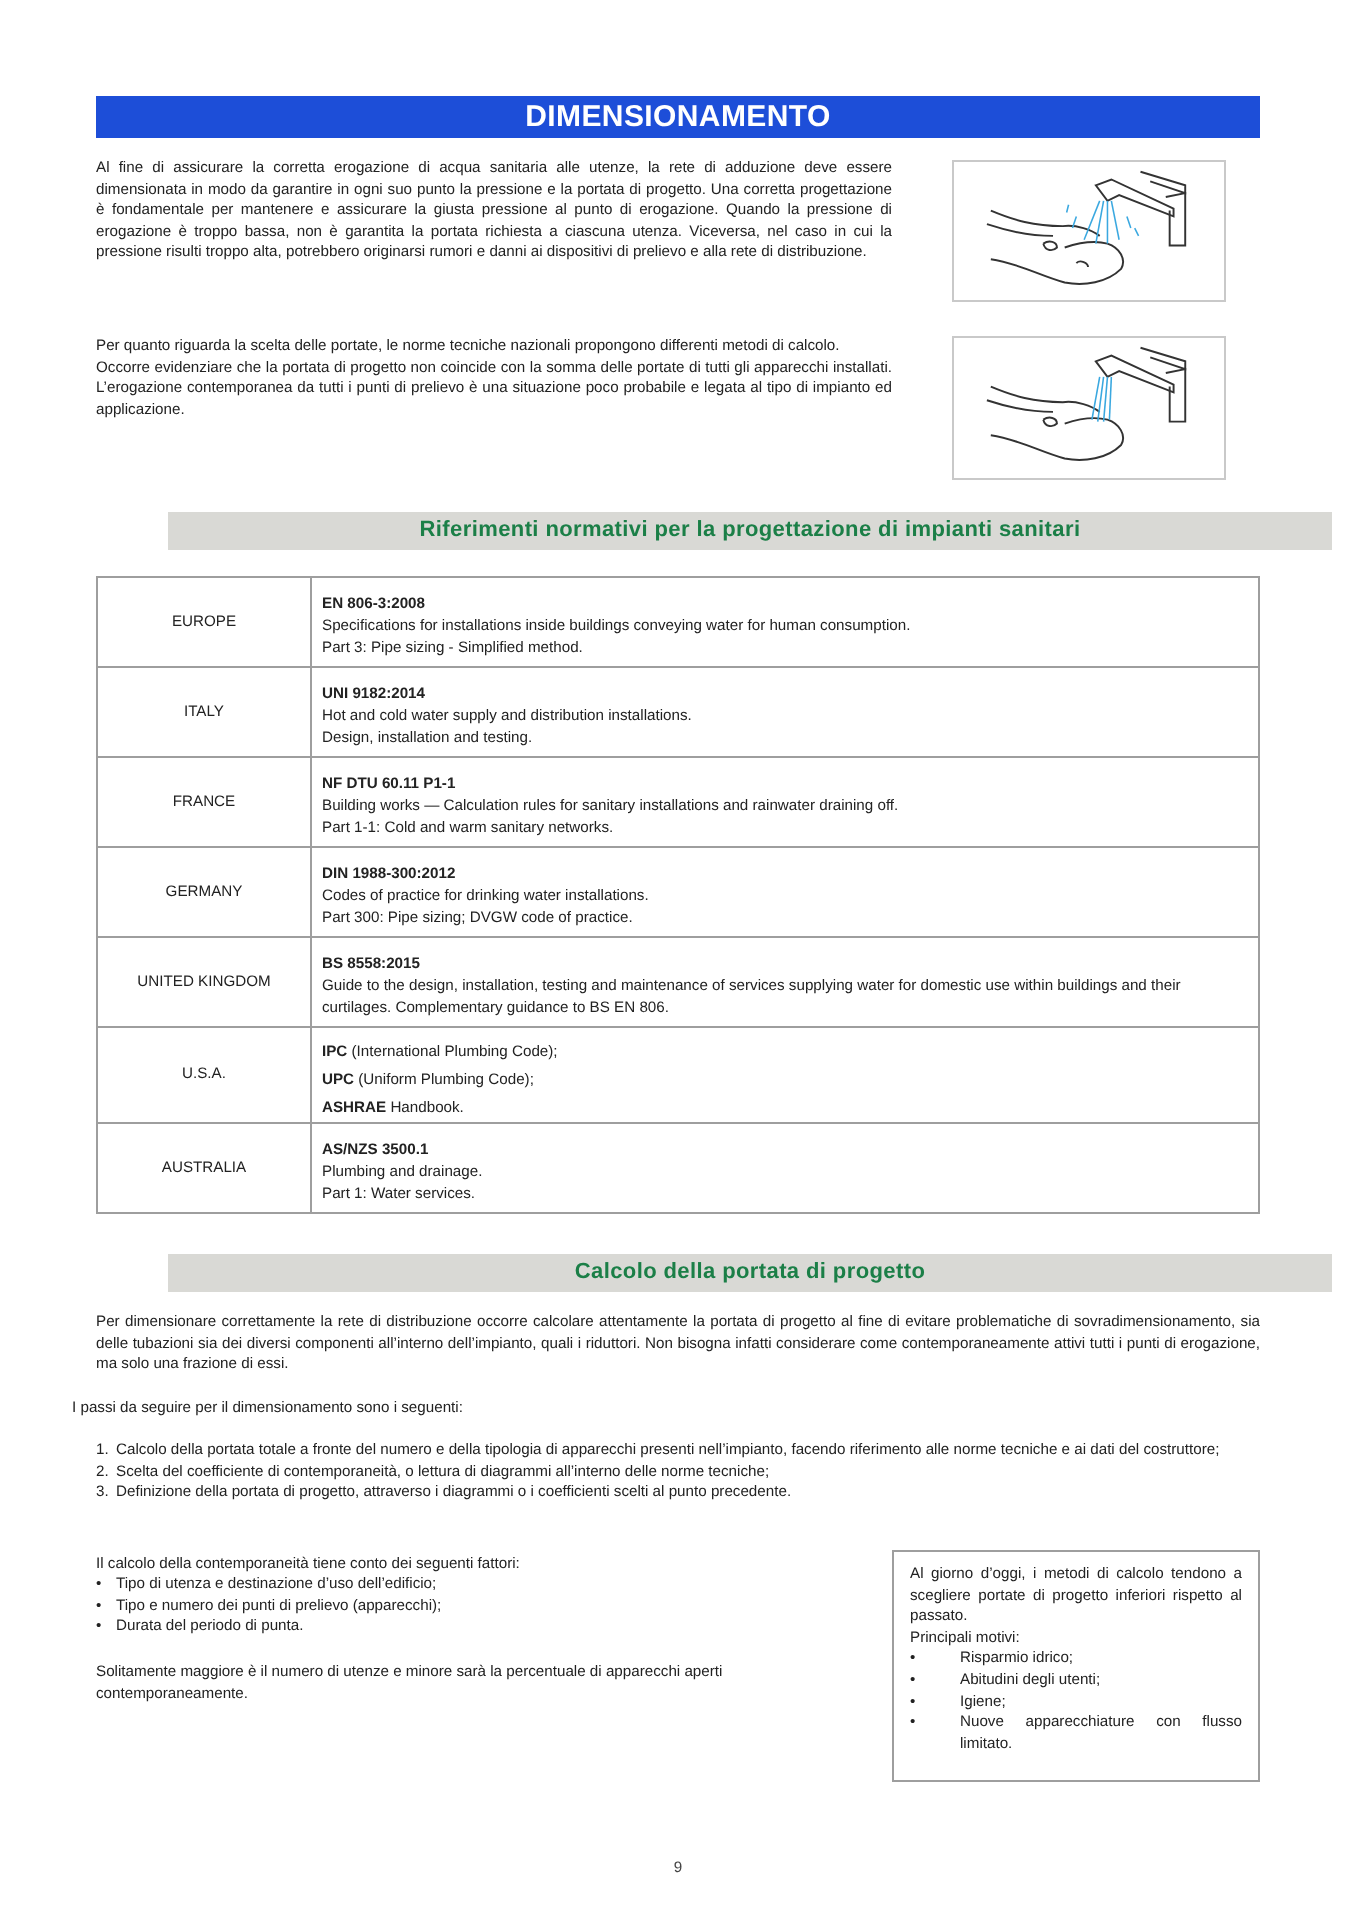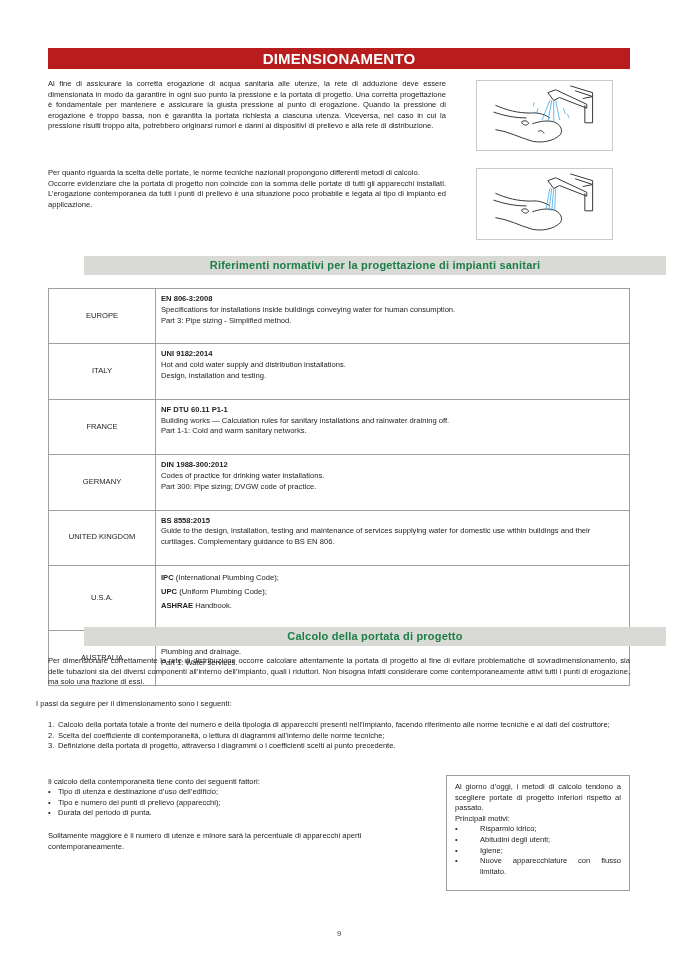--- a/index.html
+++ b/index.html
@@ -1,37 +1,37 @@
 <!DOCTYPE html>
 <html><head>
 <meta charset="utf-8">
 <style>
   * { box-sizing: border-box; margin: 0; padding: 0; }
   html, body { width: 678px; height: 959px; background: #ffffff; }
   body { position: relative; font-family: "Liberation Sans", sans-serif; color: #222; font-size: 7.6px; line-height: 10.6px; overflow: hidden; }
 
-  .main-header { position: absolute; left: 48px; top: 48px; width: 582px; height: 21px; background: #b91c1c; color: #fff; text-align: center; font-weight: bold; font-size: 15px; line-height: 21px; letter-spacing: 0.2px; }
+  .main-header { position: absolute; left: 48px; top: 48px; width: 582px; height: 21px; background: #1d4ed8; color: #fff; text-align: center; font-weight: bold; font-size: 15px; line-height: 21px; letter-spacing: 0.2px; }
 
   .para { position: absolute; text-align: justify; }
   .intro1 { left: 48px; top: 79px; width: 398px; }
   .intro2 { left: 48px; top: 168px; width: 398px; }
 
   .illus { position: absolute; left: 476px; width: 137px; border: 1px solid #c9c9c9; background: #fff; }
   .illus1 { top: 80px; height: 71px; }
   .illus2 { top: 168px; height: 72px; }
   .illus svg { width: 100%; height: 100%; display: block; }
 
   .section-bar { position: absolute; left: 48px; width: 582px; height: 19px; background: #d9d9d5; color: #1b7f47; text-align: center; font-weight: bold; font-size: 11px; line-height: 19px; letter-spacing: 0.2px; margin-left: 36px; }
   .bar1 { top: 256px; }
   .bar2 { top: 627px; }
 
   .norms-table { position: absolute; left: 48px; top: 288px; width: 582px; border-collapse: collapse; border: 1px solid #9e9e9e; }
   .norms-table td { border: 1px solid #9e9e9e; vertical-align: middle; }
   .norms-table td.country { width: 107px; text-align: center; font-size: 7.6px; }
-  .norms-table td.desc { padding: 5px 6px 17px 5px; font-size: 7.6px; line-height: 10.8px; }
+  .norms-table td.desc { padding: 5px 6px 0 5px; font-size: 7.6px; line-height: 10.8px; }
   .norms-table tr { height: 45px; }
   .norms-table .code { font-weight: bold; display: block; }
   .norms-table .usa-line { display: block; line-height: 14px; }
   .norms-table .usa-line b { font-weight: bold; }
 
   .calc-intro { left: 48px; top: 656px; width: 582px; }
   .steps-intro { left: 36px; top: 699px; width: 582px; }
   .steps { position: absolute; left: 48px; top: 720px; width: 582px; list-style: none; }
   .steps li { position: relative; padding-left: 10px; }
   .steps li .num { position: absolute; left: 0; top: 0; }

